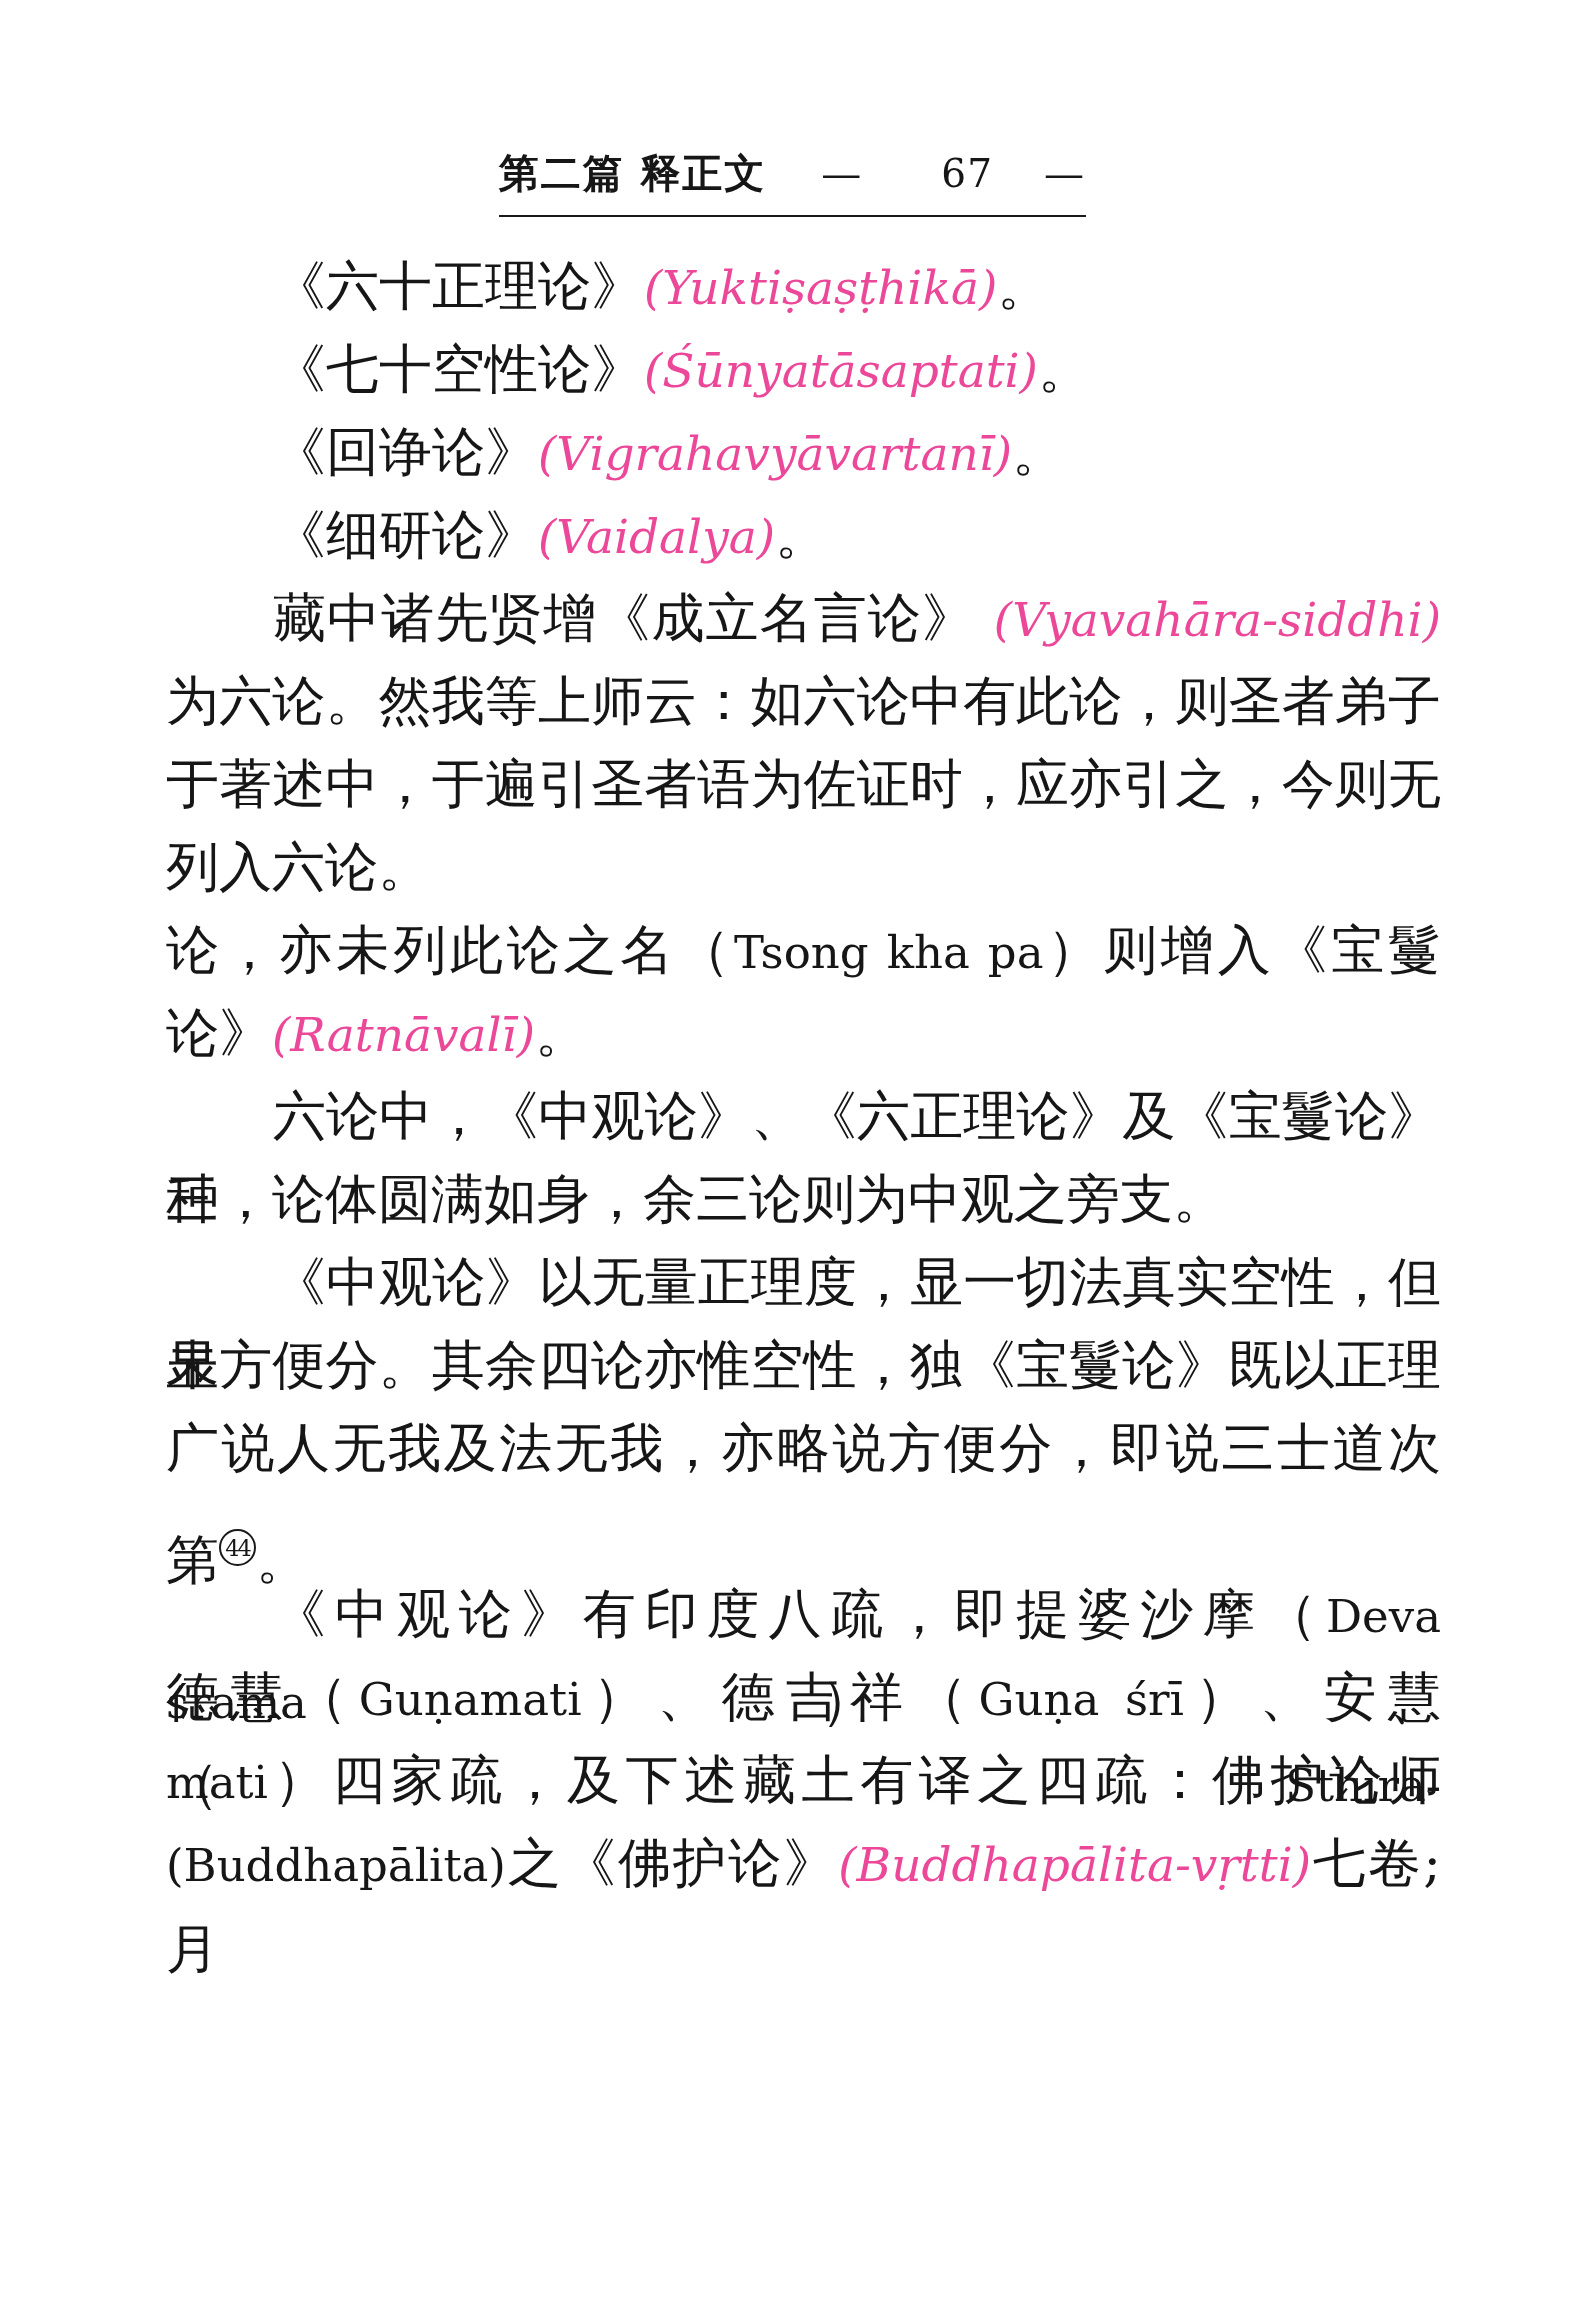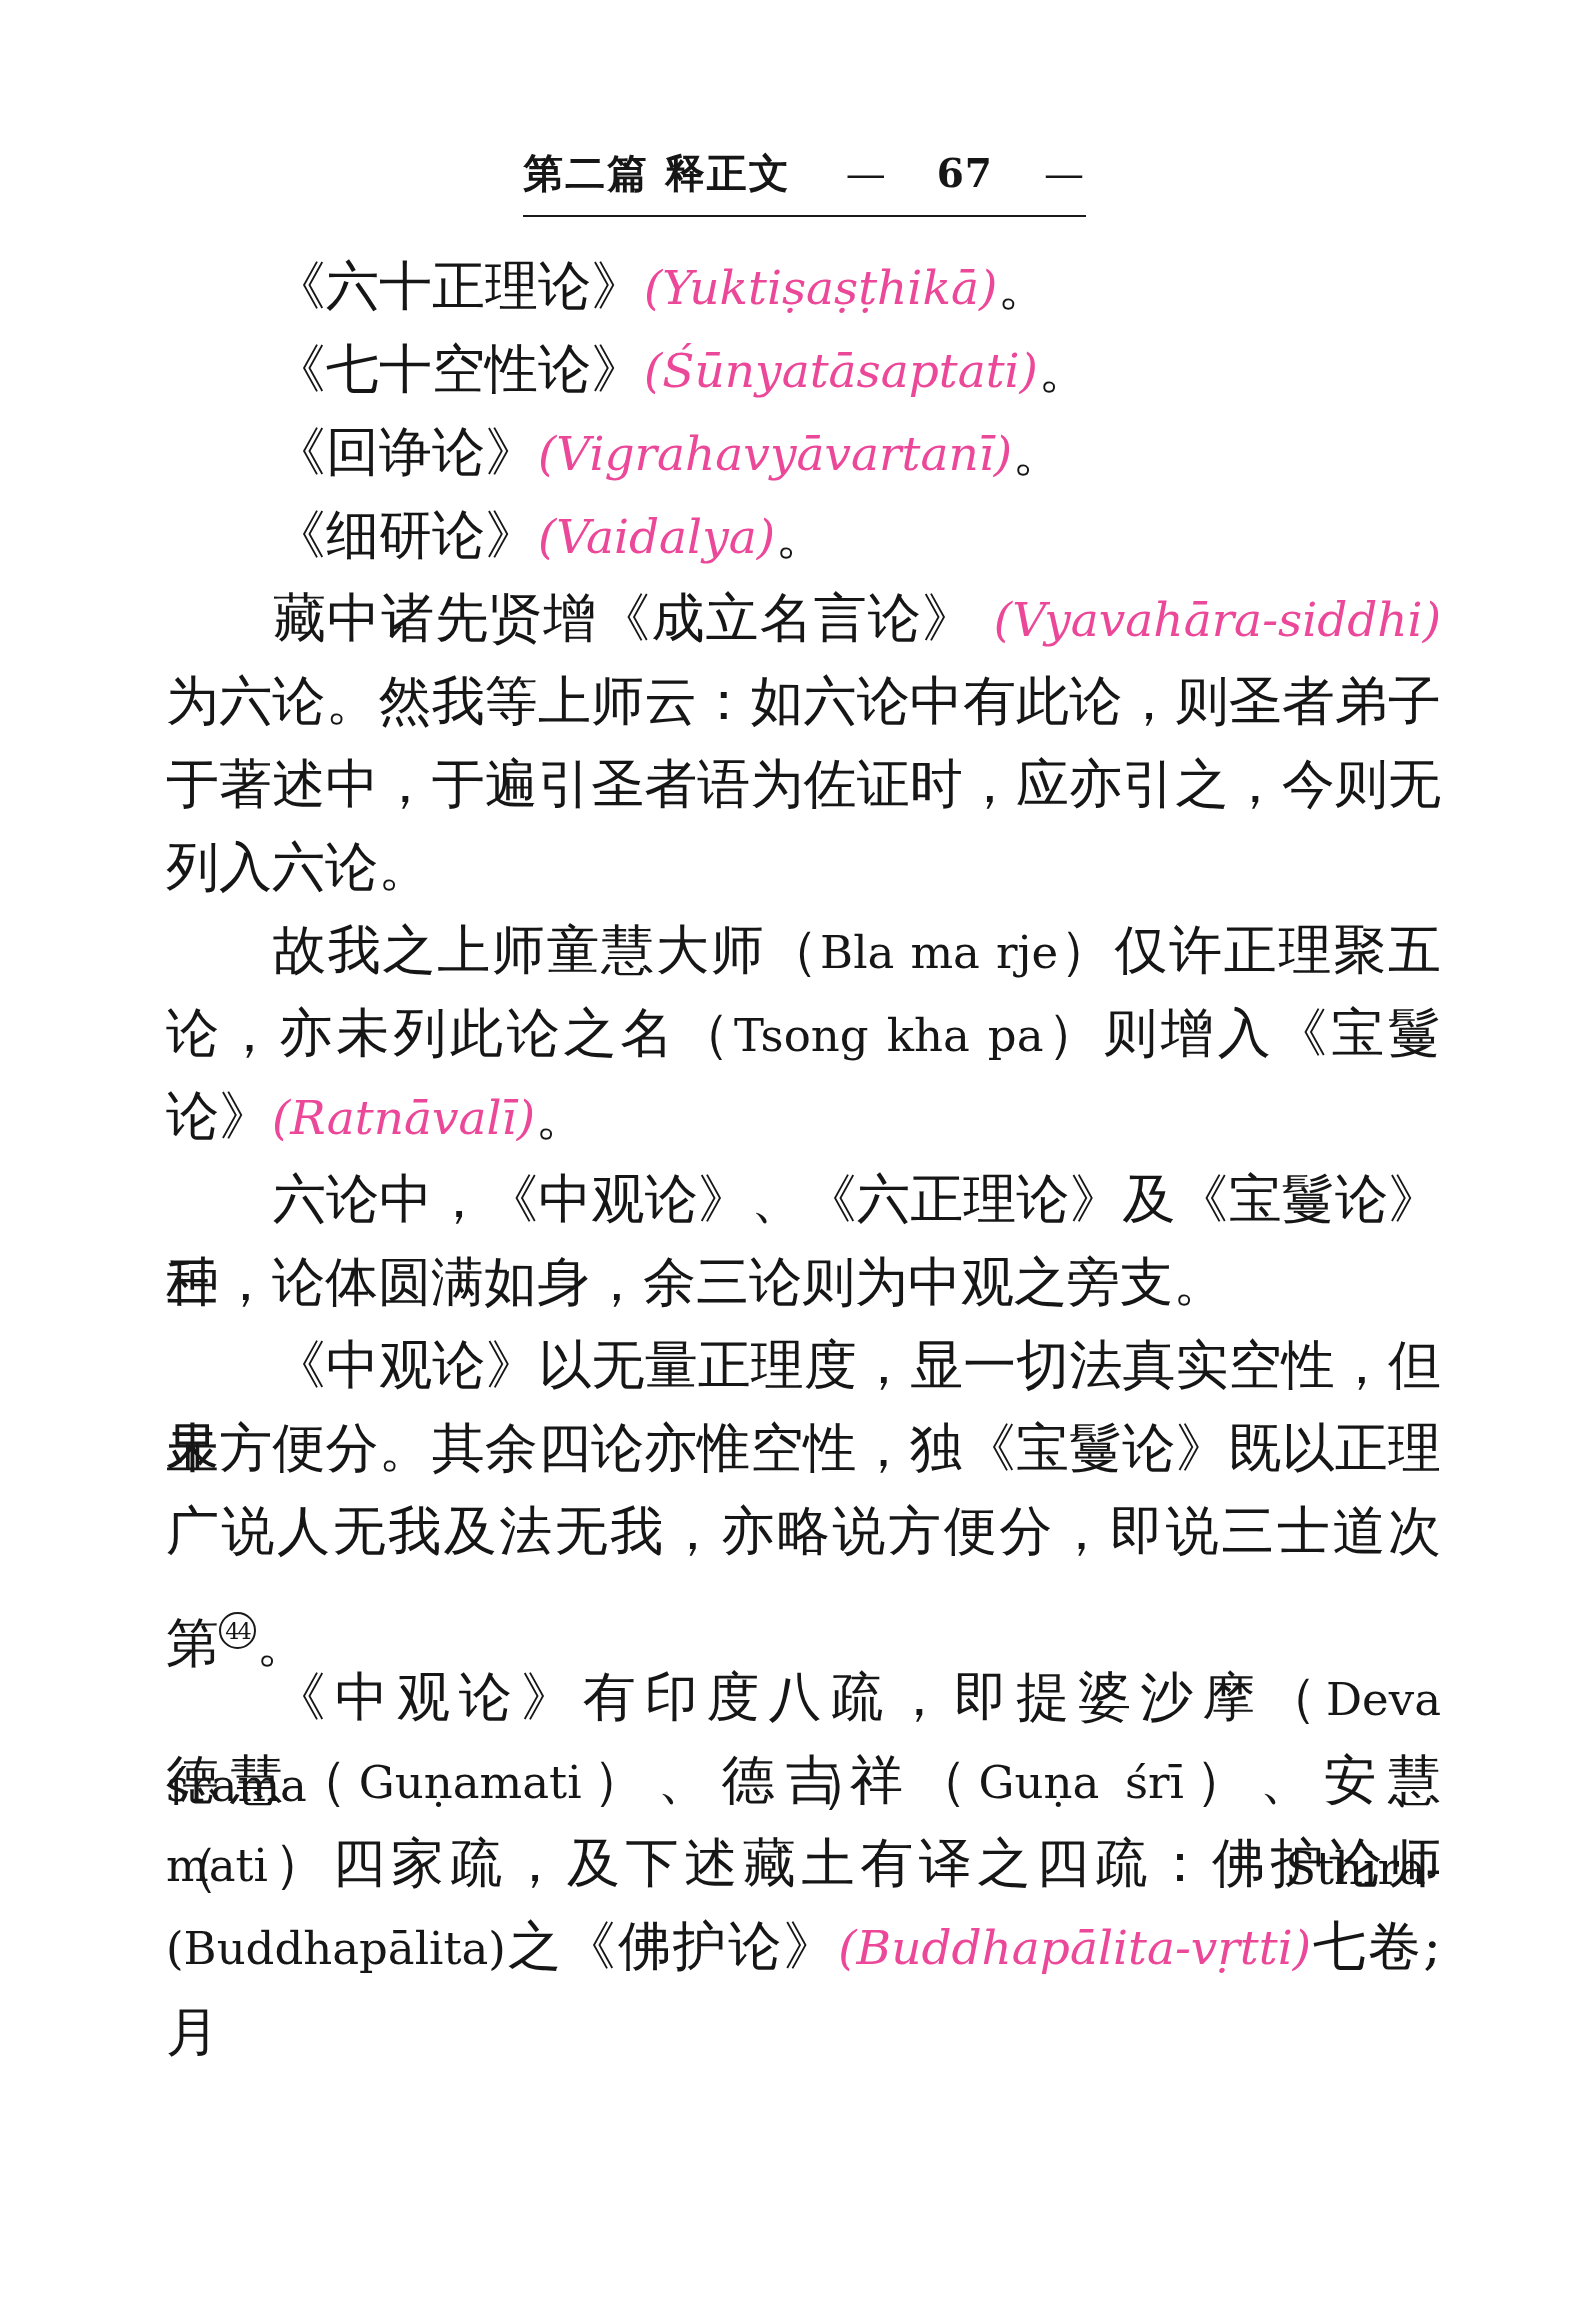--- a/index.html
+++ b/index.html
@@ -25,21 +25,21 @@
     align-items: baseline;
     border-bottom: 2.9px solid #1a1a1a;
     padding-bottom: 13.7px;
     font-size: 40px;
     font-weight: 700;
     letter-spacing: 2px;
     white-space: nowrap;
   }
   .running-header .hdr-chapter { margin-left: 15.6px; }
   .running-header .hdr-dash-l  { margin-left: 55px; font-weight: 400; }
-  .running-header .hdr-page    { margin-left: 49px; font-weight: 700; font-size: 39px; letter-spacing: 1px; }
+  .running-header .hdr-page    { margin-left: 78px; font-weight: 400; font-size: 39px; letter-spacing: 1px; }
   .running-header .hdr-dash-r  { margin-left: 51px; font-weight: 400; }
 
   
   .text-block {
     position: absolute;
     left: 166px;
     top: 244px;
     width: 1275px;
   }
   .line {
@@ -101,21 +101,20 @@
 
   <div class="text-block">
       <div class="line ind"><span class="cjk">《六十正理论》</span><span class="latin-italic">(Yuktiṣaṣṭhikā)</span><span class="cjk">。</span></div>
       <div class="line ind"><span class="cjk">《七十空性论》</span><span class="latin-italic">(Śūnyatāsaptati)</span><span class="cjk">。</span></div>
       <div class="line ind"><span class="cjk">《回诤论》</span><span class="latin-italic">(Vigrahavyāvartanī)</span><span class="cjk">。</span></div>
       <div class="line ind"><span class="cjk">《细研论》</span><span class="latin-italic">(Vaidalya)</span><span class="cjk">。</span></div>
       <div class="line just ind"><span class="cjk">藏中诸先贤增《成立名言论》 </span><span class="latin-italic">(Vyavahāra-siddhi)</span></div>
       <div class="line just"><span class="cjk">为六论。然我等上师云：如六论中有此论，则圣者弟子</span></div>
       <div class="line just"><span class="cjk">于著述中，于遍引圣者语为佐证时，应亦引之，今则无</span></div>
       <div class="line"><span class="cjk">列入六论。</span></div>
-      <div class="line just ind"><span class="cjk">故我之上师童慧大师（</span><span class="latin">Bla ma rje</span><span class="cjk">）仅许正理聚五</span></div>
       <div class="line just"><span class="cjk">论，亦未列此论之名（</span><span class="latin">Tsong kha pa</span><span class="cjk">）则增入《宝鬘</span></div>
       <div class="line"><span class="cjk">论》</span><span class="latin-italic">(Ratnāvalī)</span><span class="cjk">。</span></div>
       <div class="line just ind"><span class="cjk">六论中，《中观论》、《六正理论》及《宝鬘论》三</span></div>
       <div class="line"><span class="cjk">种，论体圆满如身，余三论则为中观之旁支。</span></div>
       <div class="line just ind"><span class="cjk">《中观论》以无量正理度，显一切法真实空性，但未</span></div>
       <div class="line just"><span class="cjk">显方便分。其余四论亦惟空性，独《宝鬘论》既以正理</span></div>
       <div class="line just"><span class="cjk">广说人无我及法无我，亦略说方便分，即说三士道次</span></div>
       <div class="line"><span class="cjk">第</span><span class="circled">44</span><span class="cjk">。</span></div>
       <div class="line just ind"><span class="cjk">《中观论》有印度八疏，即提婆沙摩（</span><span class="latin">Deva śrama</span><span class="cjk">）、</span></div>
       <div class="line just"><span class="cjk">德慧（</span><span class="latin">Guṇamati</span><span class="cjk">）、德吉祥（</span><span class="latin">Guṇa śrī</span><span class="cjk">）、安慧（</span><span class="latin">Sthira-</span></div>

